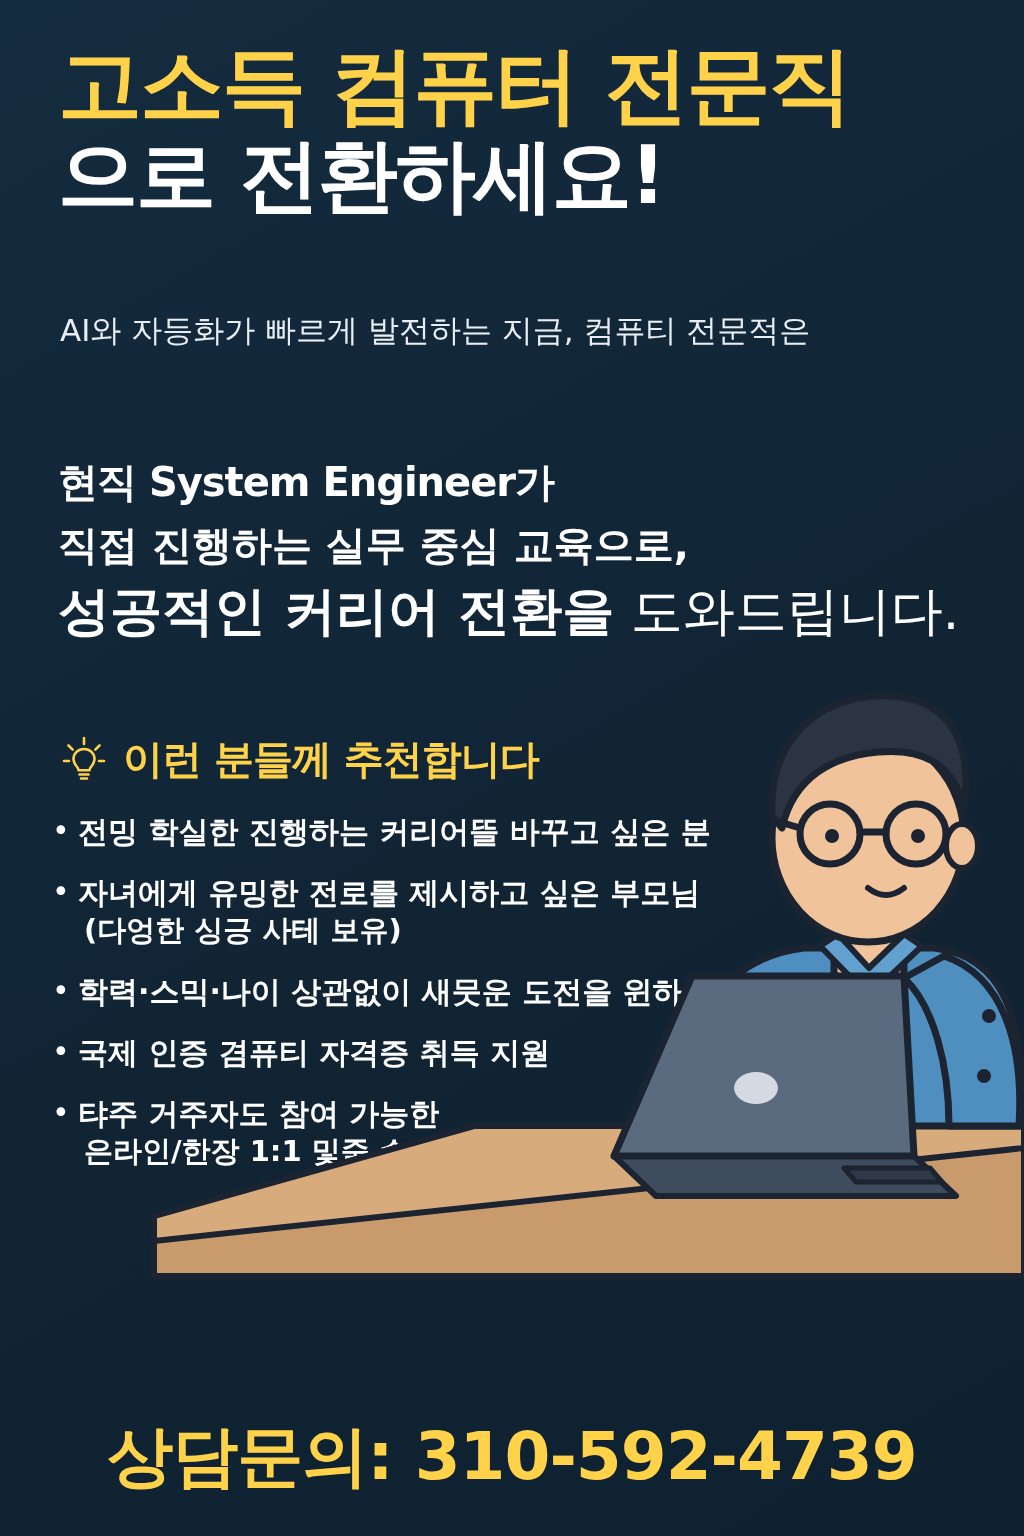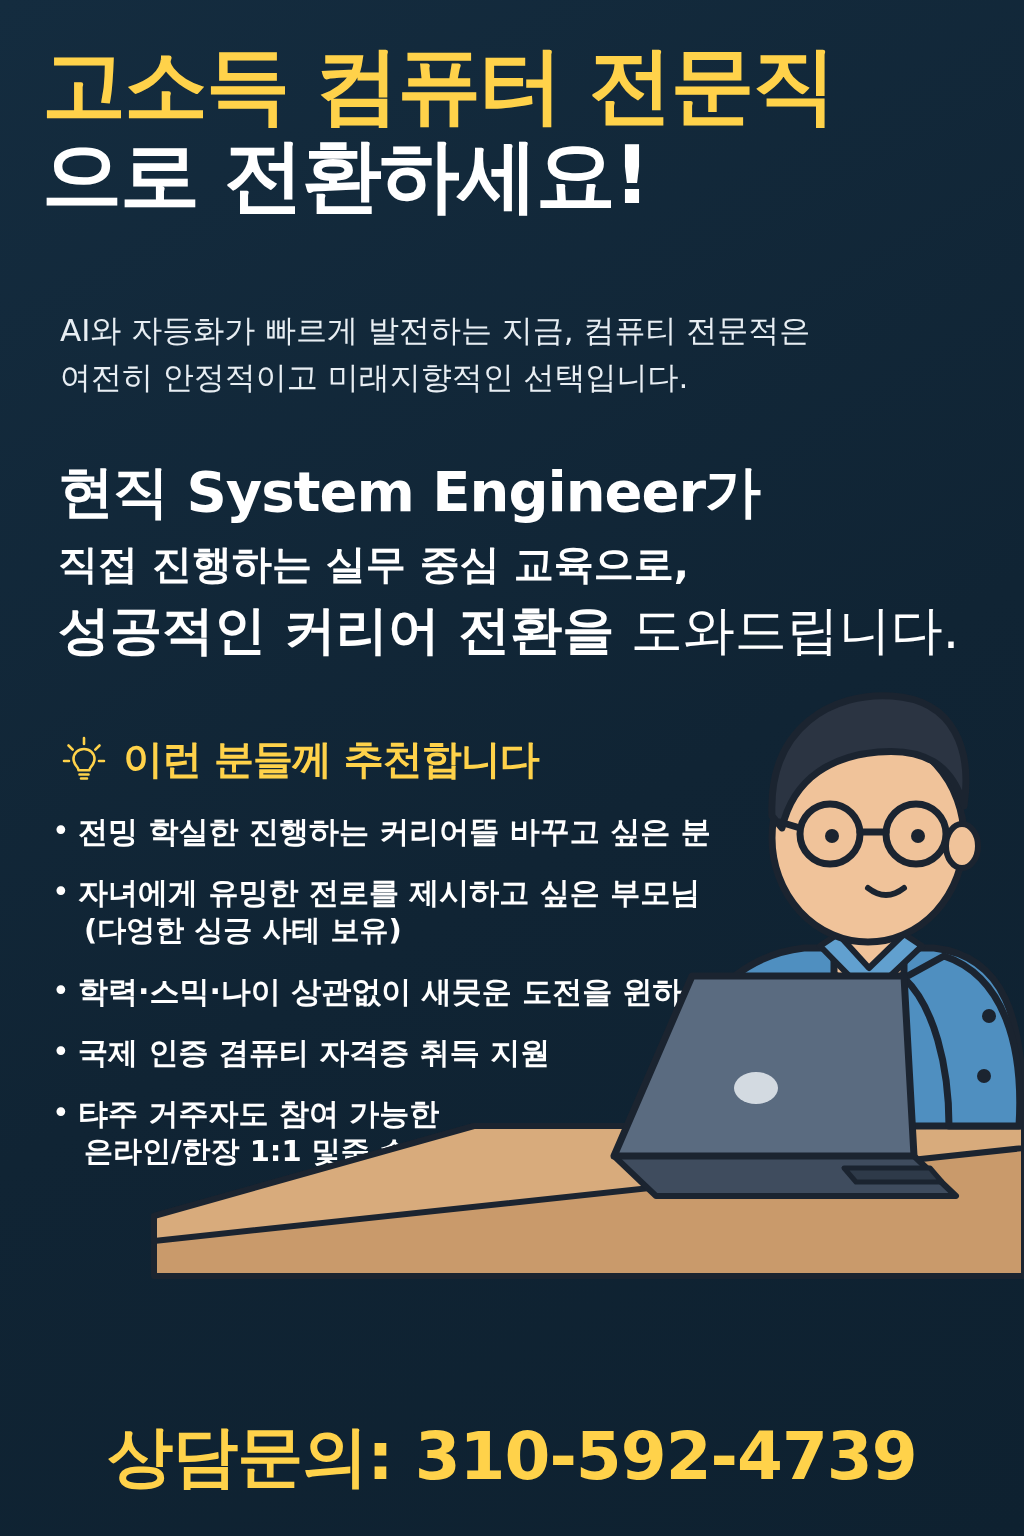--- a/index.html
+++ b/index.html
@@ -13,21 +13,21 @@
     overflow:hidden;
   }
   .poster {
     position:absolute; inset:0;
     background:linear-gradient(150deg,#142c3f 0%,#102434 55%,#0e2130 100%);
   }
 
   
   .headline {
     position:absolute;
-    left:42px; top:40px; width:920px;
+    left:58px; top:40px; width:920px;
   }
   .headline .line1 {
     color:#ffd24a;
     font-size:84px;
     font-weight:bold;
     letter-spacing:-2px;
     line-height:1.08;
     white-space:nowrap;
   }
   .headline .line2 {
@@ -51,21 +51,21 @@
   }
   .lead div { white-space:nowrap; }
 
   
   .subhead {
     position:absolute;
     left:58px; top:458px; width:920px;
   }
   .subhead .s1 {
     color:#ffffff;
-    font-size:56px;
+    font-size:40px;
     font-weight:bold;
     letter-spacing:-1px;
     line-height:1.2;
     white-space:nowrap;
   }
   .subhead .s2 {
     color:#ffffff;
     font-size:40px;
     font-weight:bold;
     line-height:1.45;
@@ -153,21 +153,20 @@
 
 <div class="poster">
 
   <div class="headline">
     <div class="line1">고소득 컴퓨터 전문직</div>
     <div class="line2">으로 전환하세요!</div>
   </div>
 
   <div class="lead">
     <div>AI와 자등화가 빠르게 발전하는 지금, 컴퓨티 전문적은</div>
-    <div>여전히 안정적이고 미래지향적인 선택입니다.</div>
   </div>
 
   <div class="subhead">
     <div class="s1">현직 System Engineer가</div>
     <div class="s2">직접 진행하는 실무 중심 교육으로,</div>
     <div class="s3">
       <b>성공적인 커리어 전환을</b><span> 도와드립니다.</span>
     </div>
   </div>
 

